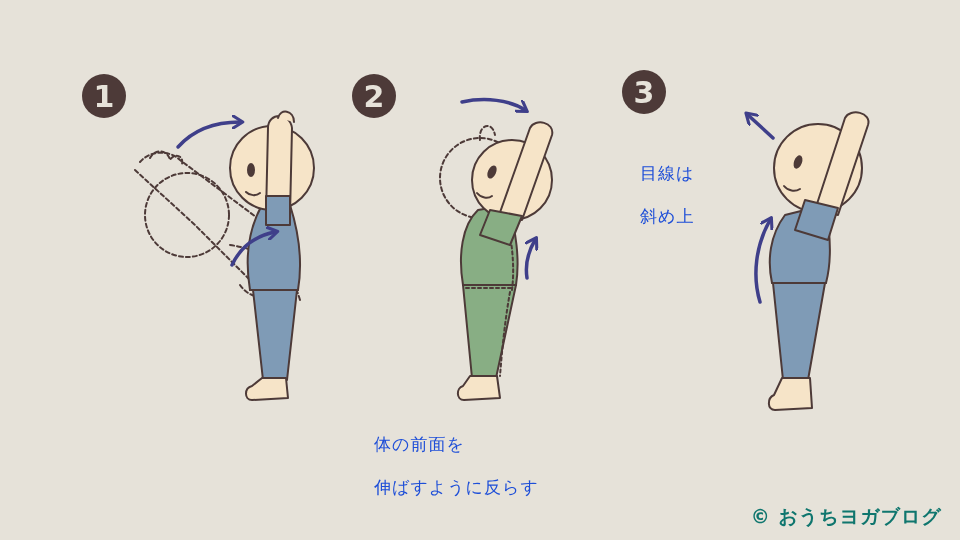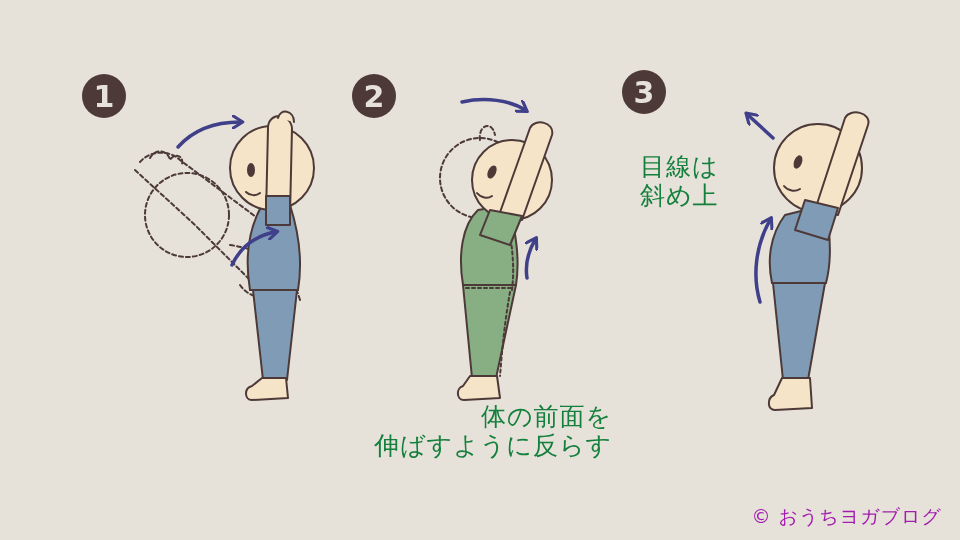--- a/index.html
+++ b/index.html
@@ -10,26 +10,26 @@
     position: relative;
   }
   .stage { position: absolute; left: 0; top: 0; width: 960px; height: 540px; }
   .badge {
     position: absolute; width: 44px; height: 44px; border-radius: 50%;
     background: #4d3a38; color: #e6e2d9; font-weight: bold; font-size: 30px;
     display: flex; align-items: center; justify-content: center;
     font-family: "DejaVu Sans", sans-serif;
   }
   .caption {
-    position: absolute; color: #15803d; font-size: 25px; line-height: 29px;
+    position: absolute; color: #1d4ed8; font-size: 17px; line-height: 43px;
     white-space: pre; letter-spacing: 1px;
   }
   .credit {
-    position: absolute; right: 18px; bottom: 10px; color: #a21caf;
-    font-size: 19px; font-weight: normal; letter-spacing: 1px;
+    position: absolute; right: 18px; bottom: 10px; color: #0f766e;
+    font-size: 19px; font-weight: bold; letter-spacing: 1px;
   }
   svg.fig { position: absolute; left: 0; top: 0; }
 </style>
 </head>
 <body>
 
 <div class="stage">
 
   <div class="badge" style="left:82px;top:74px;">1</div>
   <div class="badge" style="left:352px;top:74px;">2</div>
@@ -108,19 +108,19 @@
       <path d="M784,186 C788,191 795,192 800,189" fill="none"></path>
 
       <path d="M815,210 L845,118 C850,108 872,112 868,125 L838,215 Z" fill="#f6e4c8"></path>
       <path d="M805,200 L838,208 L828,240 L795,230 Z" fill="#7f9bb6"></path>
 
       <path d="M773,138 L748,115" fill="none" stroke="#3f3f8a" stroke-width="3.5" marker-end="url(#ah)"></path>
       <path d="M760,302 C752,275 756,245 770,220" fill="none" stroke="#3f3f8a" stroke-width="3.5" marker-end="url(#ah)"></path>
     </g>
   </svg>
 
-  <div class="caption" style="left:374px;top:402px;text-align:right;">体の前面を
+  <div class="caption" style="left:374px;top:423px;">体の前面を
 伸ばすように反らす</div>
   <div class="caption" style="left:640px;top:152px;">目線は
 斜め上</div>
 
   <div class="credit">© おうちヨガブログ</div>
 </div>
 
 </body></html>

